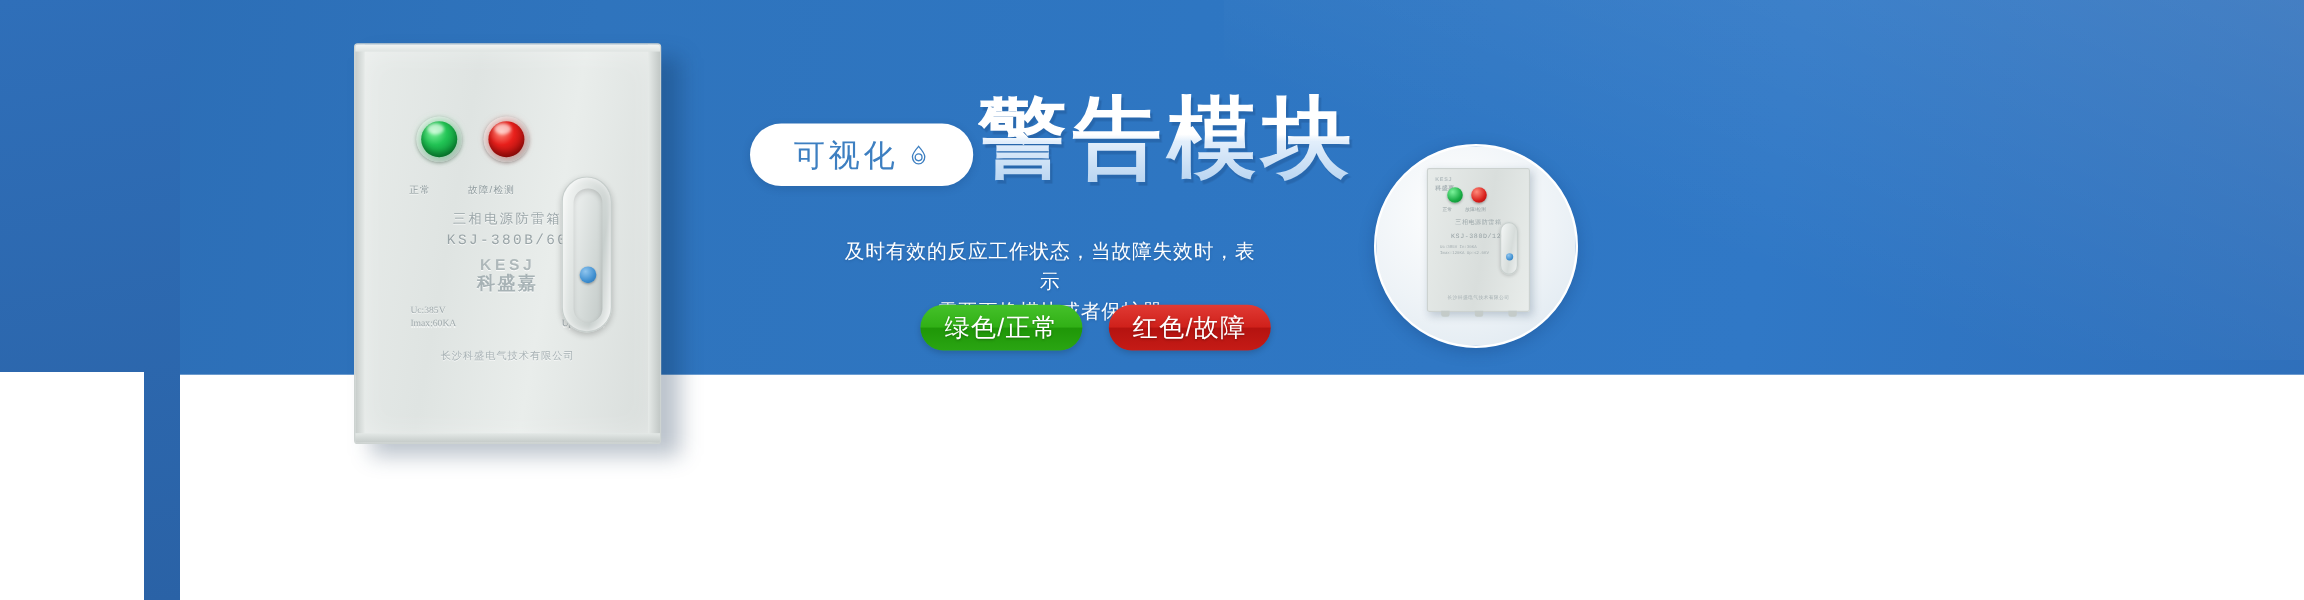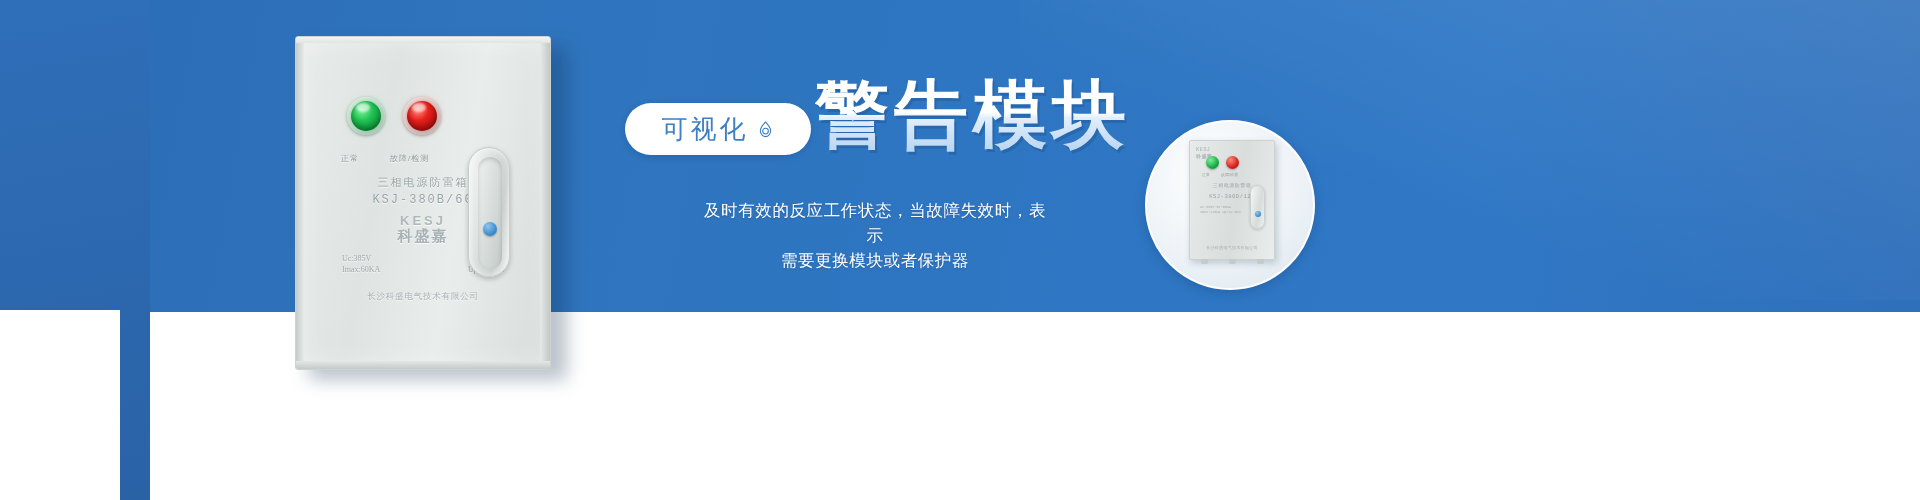--- a/index.html
+++ b/index.html
@@ -313,20 +313,24 @@
     </svg>
   </div>
 
   <div id="headline">警告模块</div>
 
   <div id="subtitle">
     <div>及时有效的反应工作状态，当故障失效时，表示</div>
     <div>需要更换模块或者保护器</div>
   </div>
 
+  <div id="badges">
+    <div class="badge badge-green">绿色/正常</div>
+    <div class="badge badge-red">红色/故障</div>
+  </div>
 
   <div id="inset-circle">
     <div class="mini-dev">
       <div class="mini-brand">KESJ</div>
       <div class="mini-brand2">科盛嘉</div>
 
       <div class="mini-led mini-led-g"></div>
       <div class="mini-led mini-led-r"></div>
 
       <div class="mini-lbl mini-lbl-1">正常</div>

